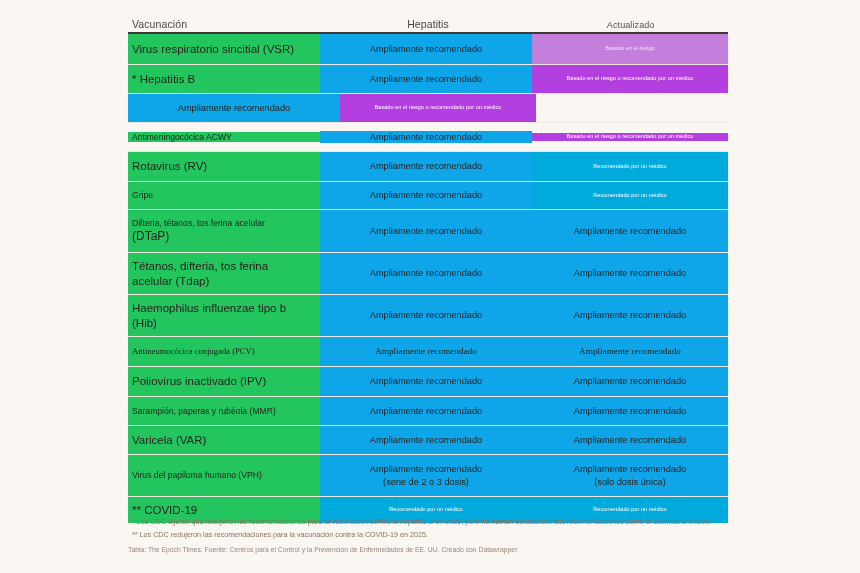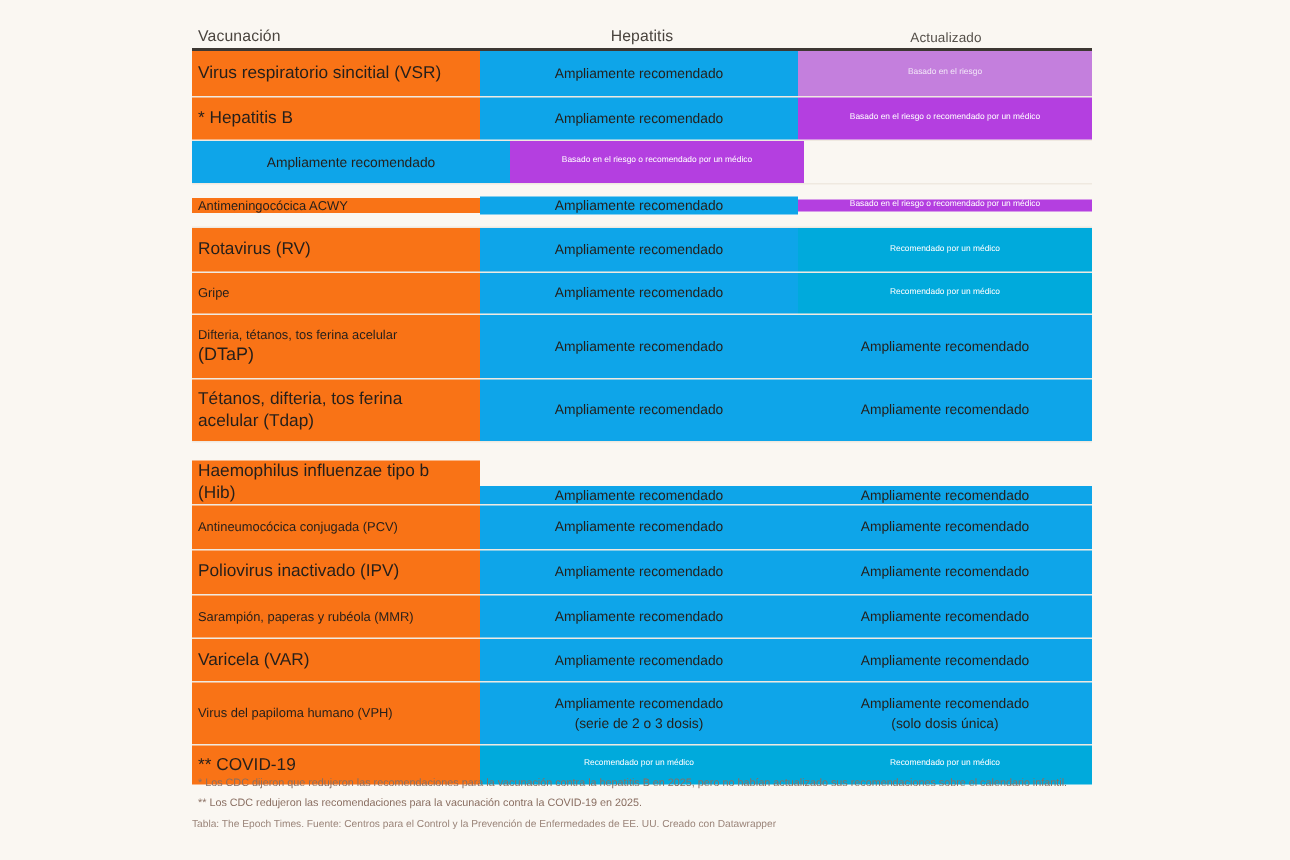--- a/index.html
+++ b/index.html
@@ -56,21 +56,21 @@
   .cell {
     display: flex;
     align-items: center;
     box-sizing: border-box;
   }
 
   .c-label {
     width: 192px;
     padding-left: 4px;
     padding-right: 8px;
-    background: #f97316;
+    background: #22c55e;
     font-size: 11.5px;
     color: #241f1b;
     line-height: 1.25;
   }
   .c-label.small { font-size: 8.6px; }
   .c-label.mix    { font-size: 8.6px; }
   .c-label.mix .big { font-size: 12px; text-align: right; }
 
   .c-val {
     width: 212px;
@@ -209,32 +209,32 @@
         <div class="cell c-label">
           <div><span>Tétanos, difteria, tos ferina</span><br><span>acelular (Tdap)</span></div>
         </div>
         <div class="cell c-val v-yellow">
           <div><span>Ampliamente recomendado</span></div>
         </div>
         <div class="cell c-val2 v-yellow">
           <div><span>Ampliamente recomendado</span></div>
         </div>
       </div>
-      <div class="row" style="height: 41px; align-items: flex-end;">
+      <div class="row" style="height: 41px;">
         <div class="cell c-label">
           <div><span>Haemophilus influenzae tipo b</span><br><span>(Hib)</span></div>
         </div>
         <div class="cell c-val v-yellow">
           <div><span>Ampliamente recomendado</span></div>
         </div>
         <div class="cell c-val2 v-yellow">
           <div><span>Ampliamente recomendado</span></div>
         </div>
       </div>
-      <div class="row" style="height: 29px;">
+      <div class="row" style="height: 29px; font-family: Liberation Serif, serif;">
         <div class="cell c-label small">
           <span>Antineumocócica conjugada (PCV)</span>
         </div>
         <div class="cell c-val v-yellow">
           <div><span>Ampliamente recomendado</span></div>
         </div>
         <div class="cell c-val2 v-yellow">
           <div><span>Ampliamente recomendado</span></div>
         </div>
       </div>

